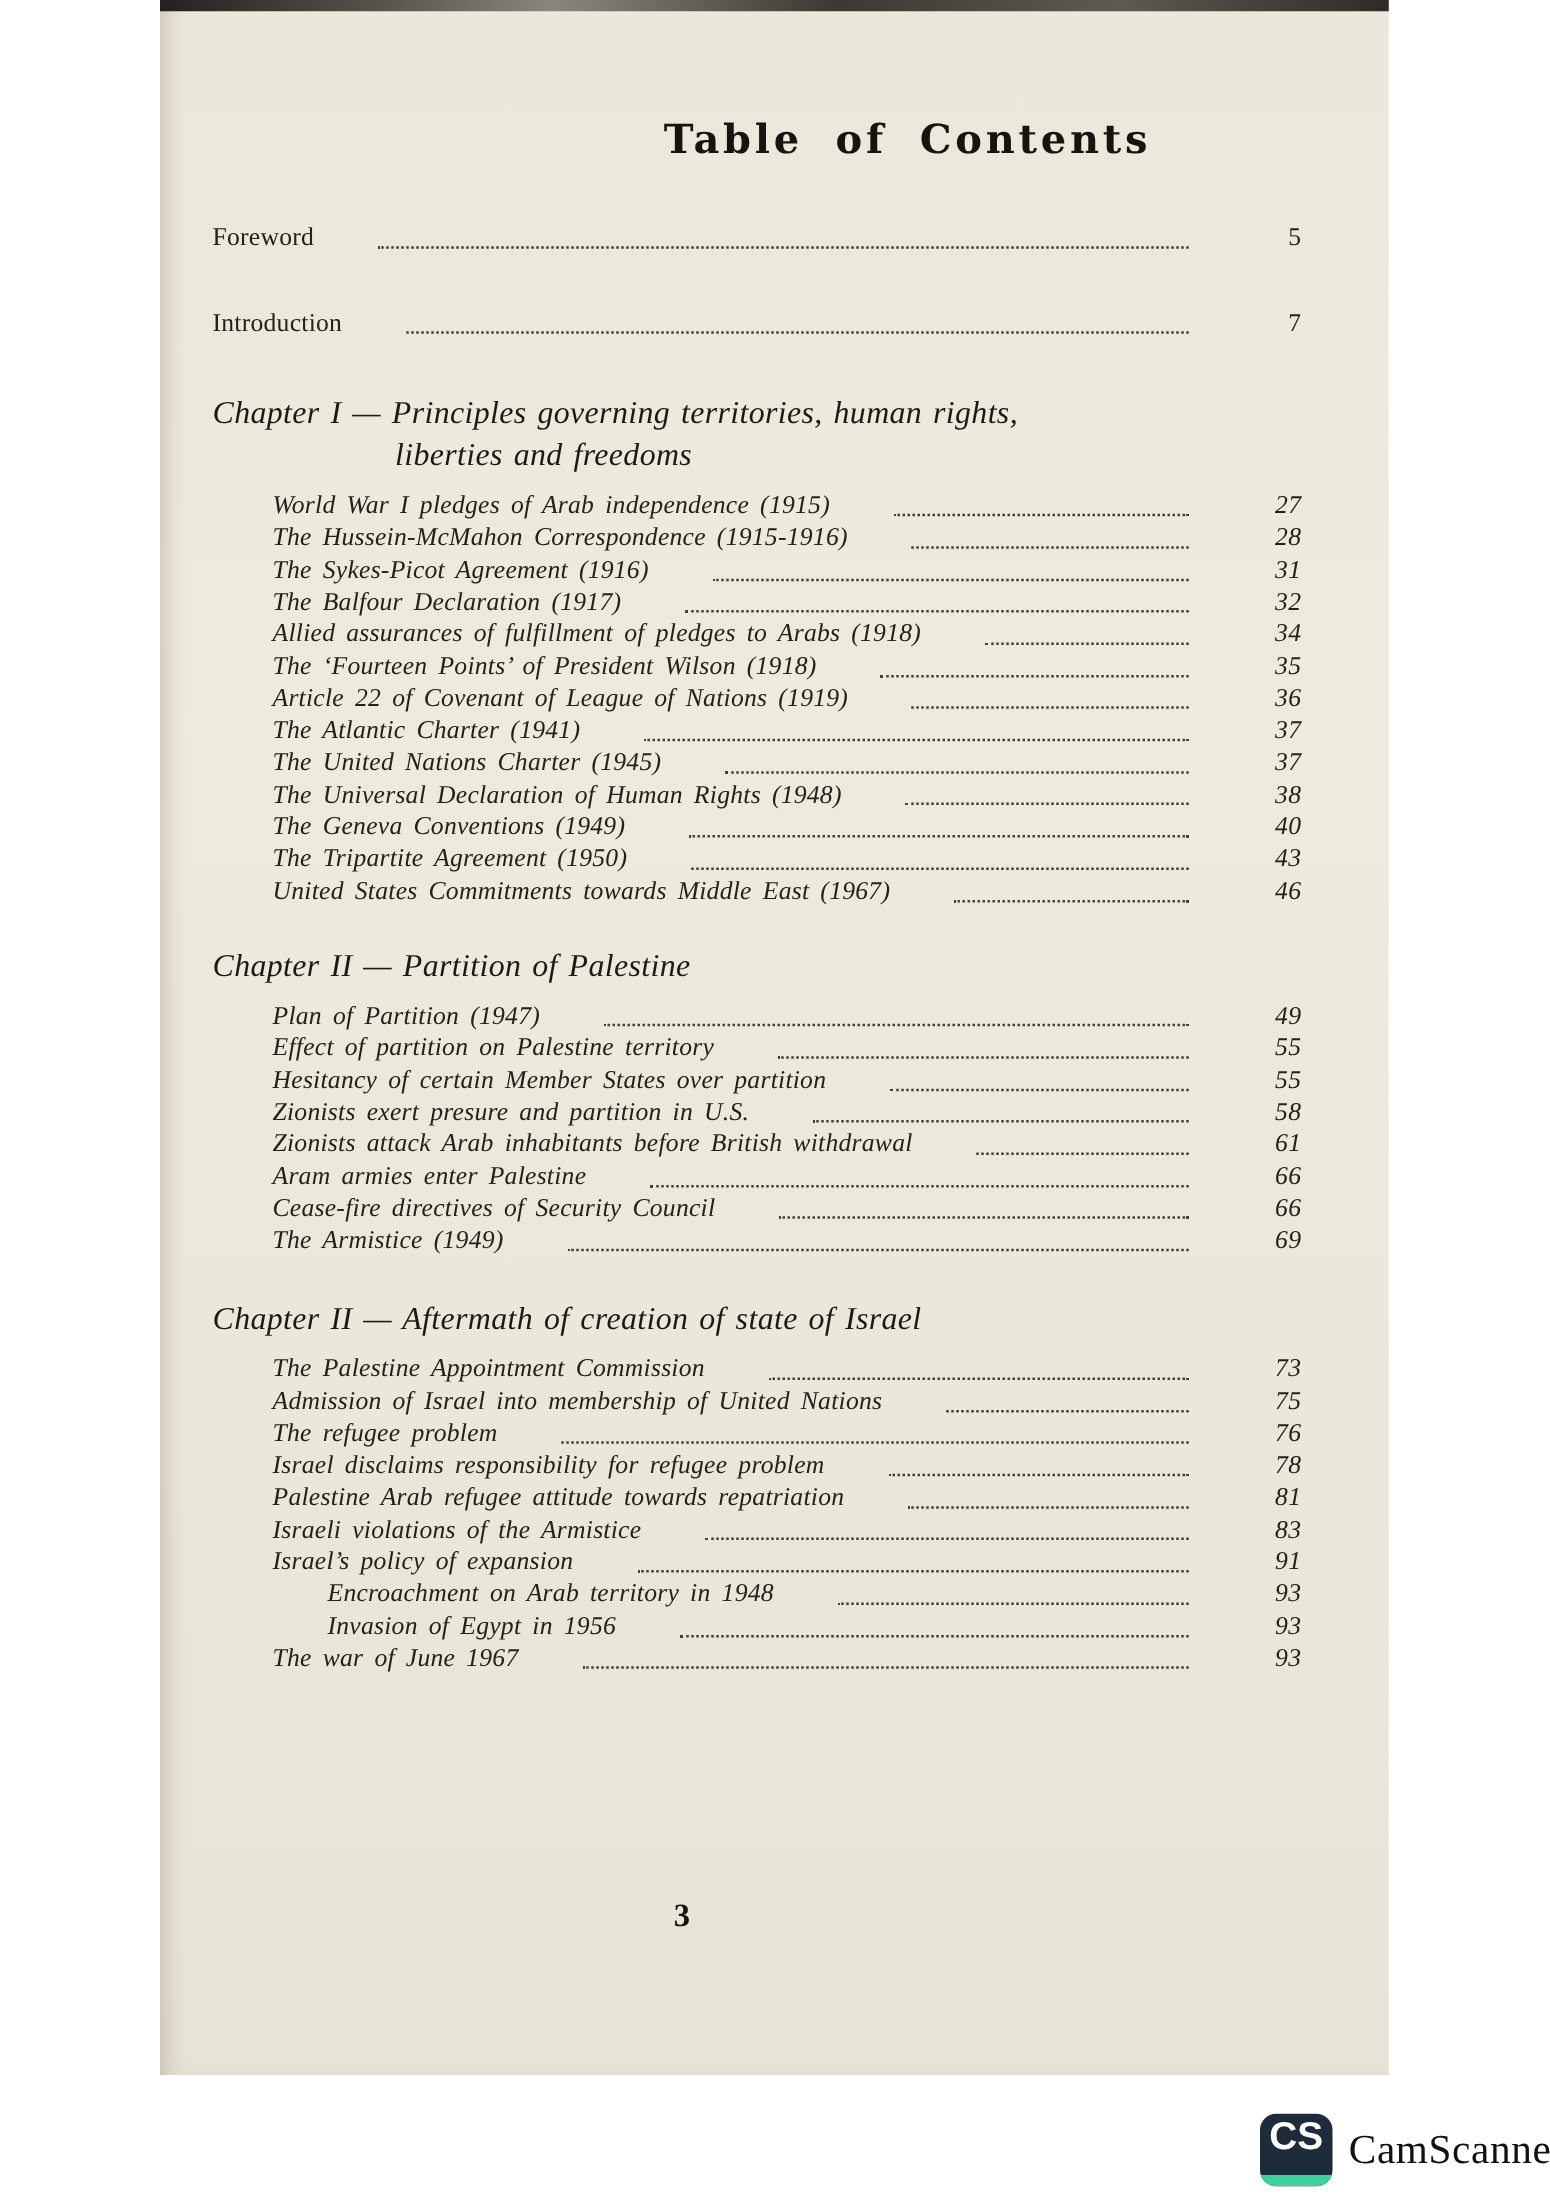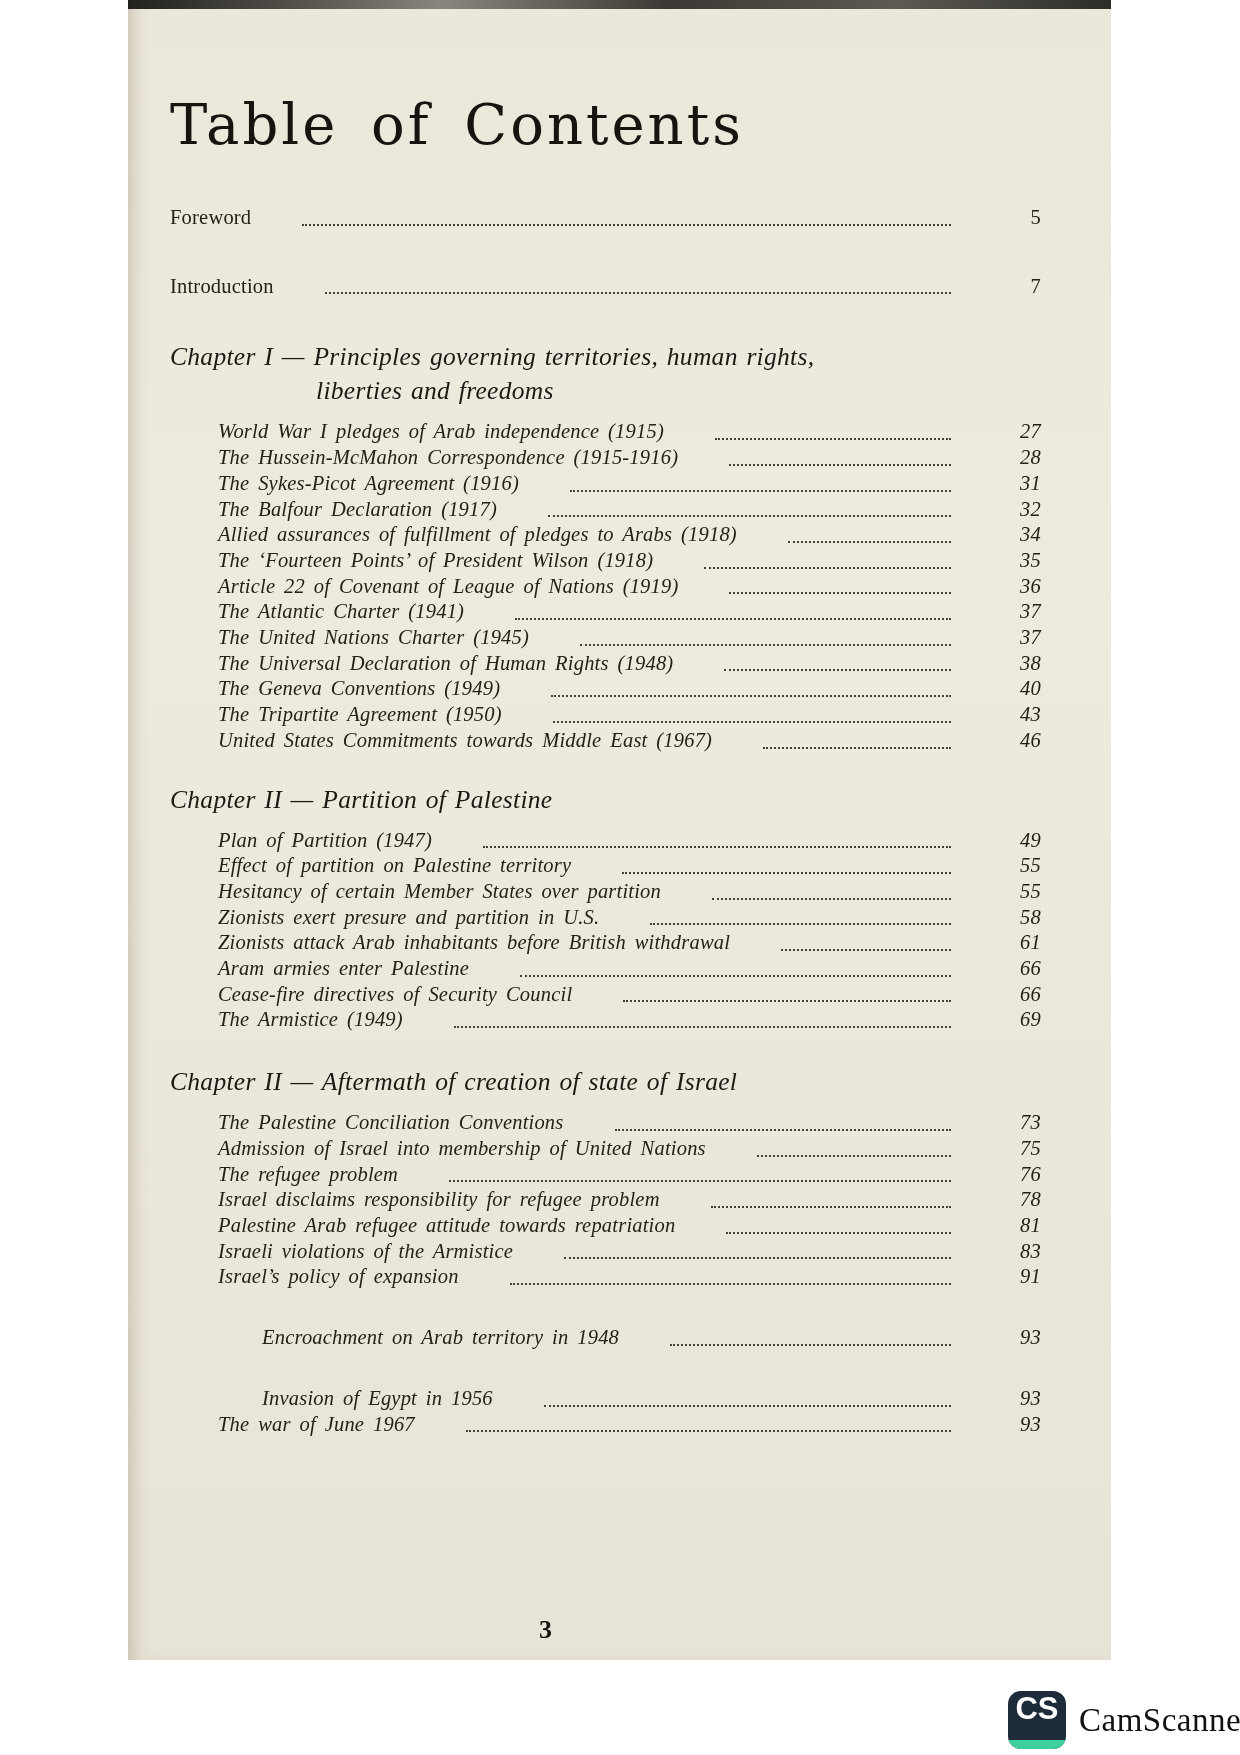--- a/index.html
+++ b/index.html
@@ -22,24 +22,24 @@
     position:absolute; top:0; left:0; right:0; height:9px;
     background:linear-gradient(90deg,#23211e 0%,#57544e 18%,#8a867d 32%,#3c3934 55%,#5d5a53 78%,#2e2c28 100%);
   }
   .content{
     position:absolute;
     left:42px; top:0;
     width:871px;
   }
   .doc-title{
     margin:92px 120px 0 0;
-    text-align:left;
+    text-align:right;
     font-family:"DejaVu Serif", serif;
-    font-weight:normal;
-    font-size:56px;
+    font-weight:bold;
+    font-size:32px;
     letter-spacing:3px;
     word-spacing:12px;
     color:#17140f;
   }
   .front-list{margin-top:48px;}
   .front-row{font-size:22px; margin-bottom:43px;}
   .toc-row{
     display:flex;
     align-items:baseline;
     line-height:25.7px;
@@ -65,21 +65,21 @@
   .section{margin-top:30px;font-style:italic;}
   .section-heading{
     font-size:25.5px;
     letter-spacing:.3px;
     word-spacing:2px;
     color:#1d1a14;
     margin-bottom:13px;
   }
   .section-heading .line2{margin-left:146px; margin-top:4px;}
   .section-list .toc-row{margin-left:48px;}
-  .section-list .toc-row.indent .label{padding-left:44px;margin-top:35px;}
+  .section-list .toc-row.indent .label{padding-left:44px;}
   .sec-gap-1{margin-top:38px;}
   .sec-gap-2{margin-top:31px;}
   .sec-gap-3{margin-top:34px;}
   .footer-num{
     margin:178px 120px 0 0;
     text-align:center;
     font-size:26px;
     font-weight:600;
     color:#17140f;
   }
@@ -259,21 +259,21 @@
               <span class="pagenum">69</span>
             </div>
           </div>
         </div>
         <div class="section sec-gap-3">
           <div class="section-heading">
             <div class="line1">Chapter II — Aftermath of creation of state of Israel</div>
           </div>
           <div class="section-list">
             <div class="toc-row">
-              <span class="label">The Palestine Conciliation Conventions</span>
+              <span class="label">The Palestine Appointment Commission</span>
               <span class="leader"></span>
               <span class="pagenum">73</span>
             </div>
             <div class="toc-row">
               <span class="label">Admission of Israel into membership of United Nations</span>
               <span class="leader"></span>
               <span class="pagenum">75</span>
             </div>
             <div class="toc-row">
               <span class="label">The refugee problem</span>

